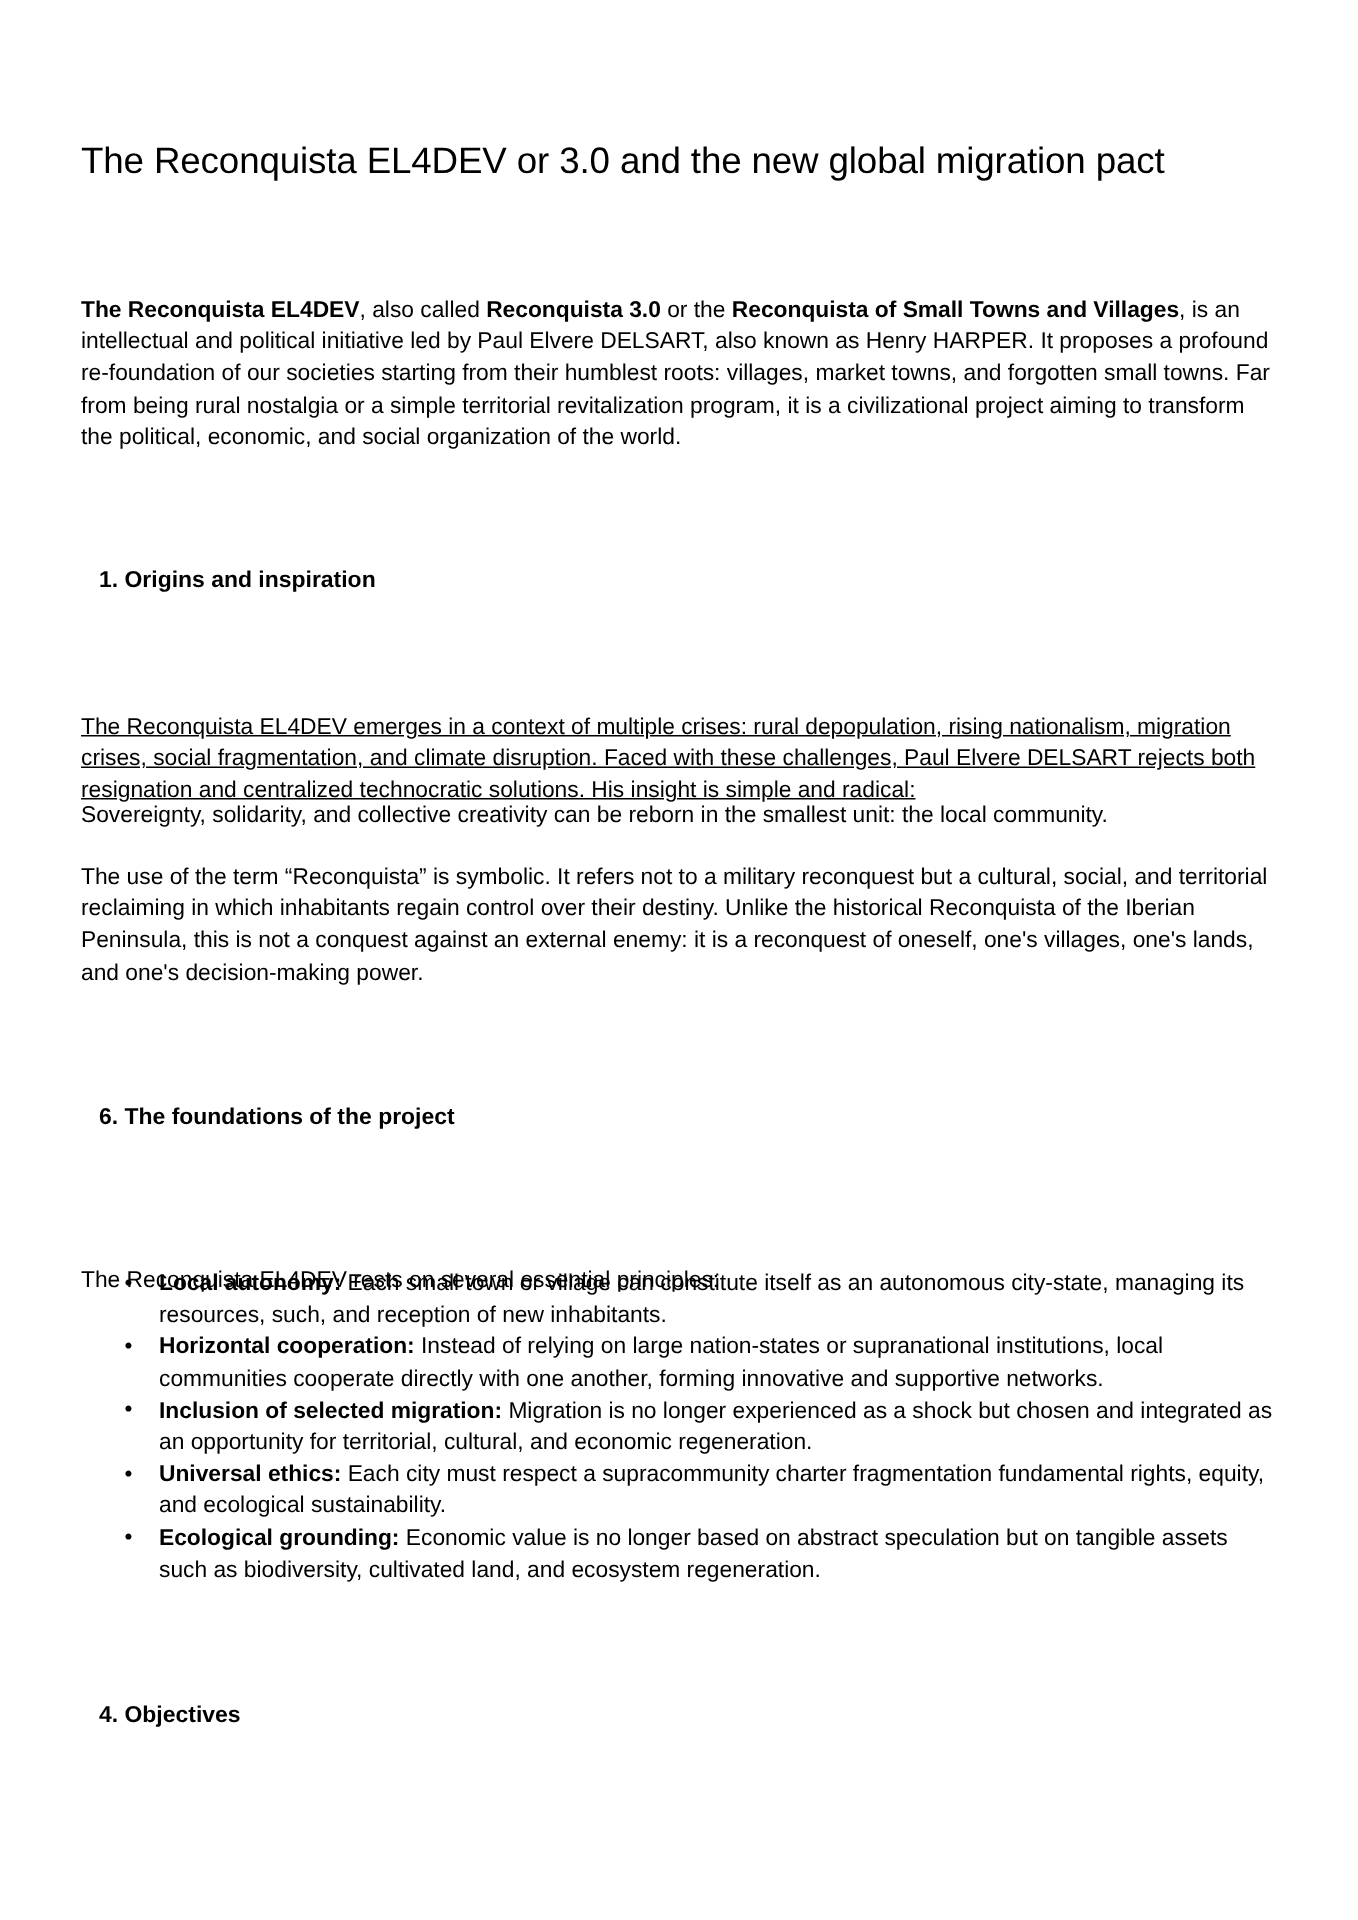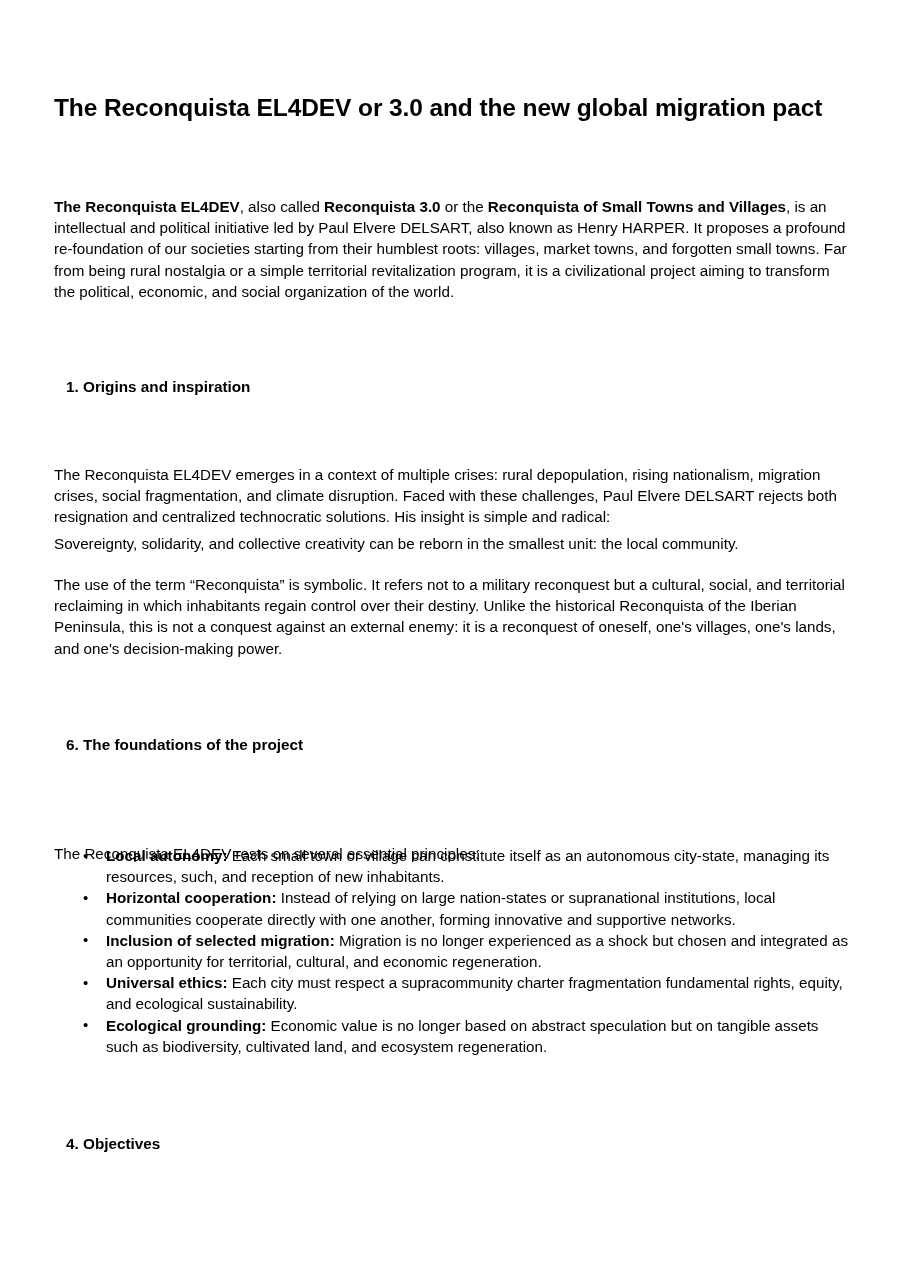--- a/index.html
+++ b/index.html
@@ -24,21 +24,21 @@
   }
   .content {
     position: absolute;
     left: 54px;
     top: 0;
     width: 795px;
   }
 
   h1.doc-title {
     font-size: 24.5px;
-    font-weight: bold;
+    font-weight: normal;
     line-height: 29px;
     letter-spacing: -0.1px;
     margin: 0;
     padding: 0;
     position: absolute;
     top: 93px;
     left: 0;
     width: 800px;
     white-space: nowrap;
   }
@@ -57,21 +57,21 @@
     line-height: 21px;
     margin: 12px;
     padding: 0;
   }
 
   .blk { position: absolute; left: 0; }
 
   
   #intro-para     { top: 196px; width: 795px; }
   #h-origins      { top: 364px; }
-  #p-origins-1    { top: 464px; width: 795px; }
+  #p-origins-1    { top: 474px; width: 795px; text-decoration: underline; }
   #p-origins-2    { top: 533px; width: 795px; }
   #p-origins-3    { top: 574px; width: 795px; }
   #h-foundations  { top: 722px; }
   #p-principles   { top: 807px; width: 795px; margin-top: 36px; }
   #principles-list{ top: 845px; width: 795px; }
   #h-objectives   { top: 1121px; }
 
   ul.bullets {
     list-style: none;
     margin: 0;

